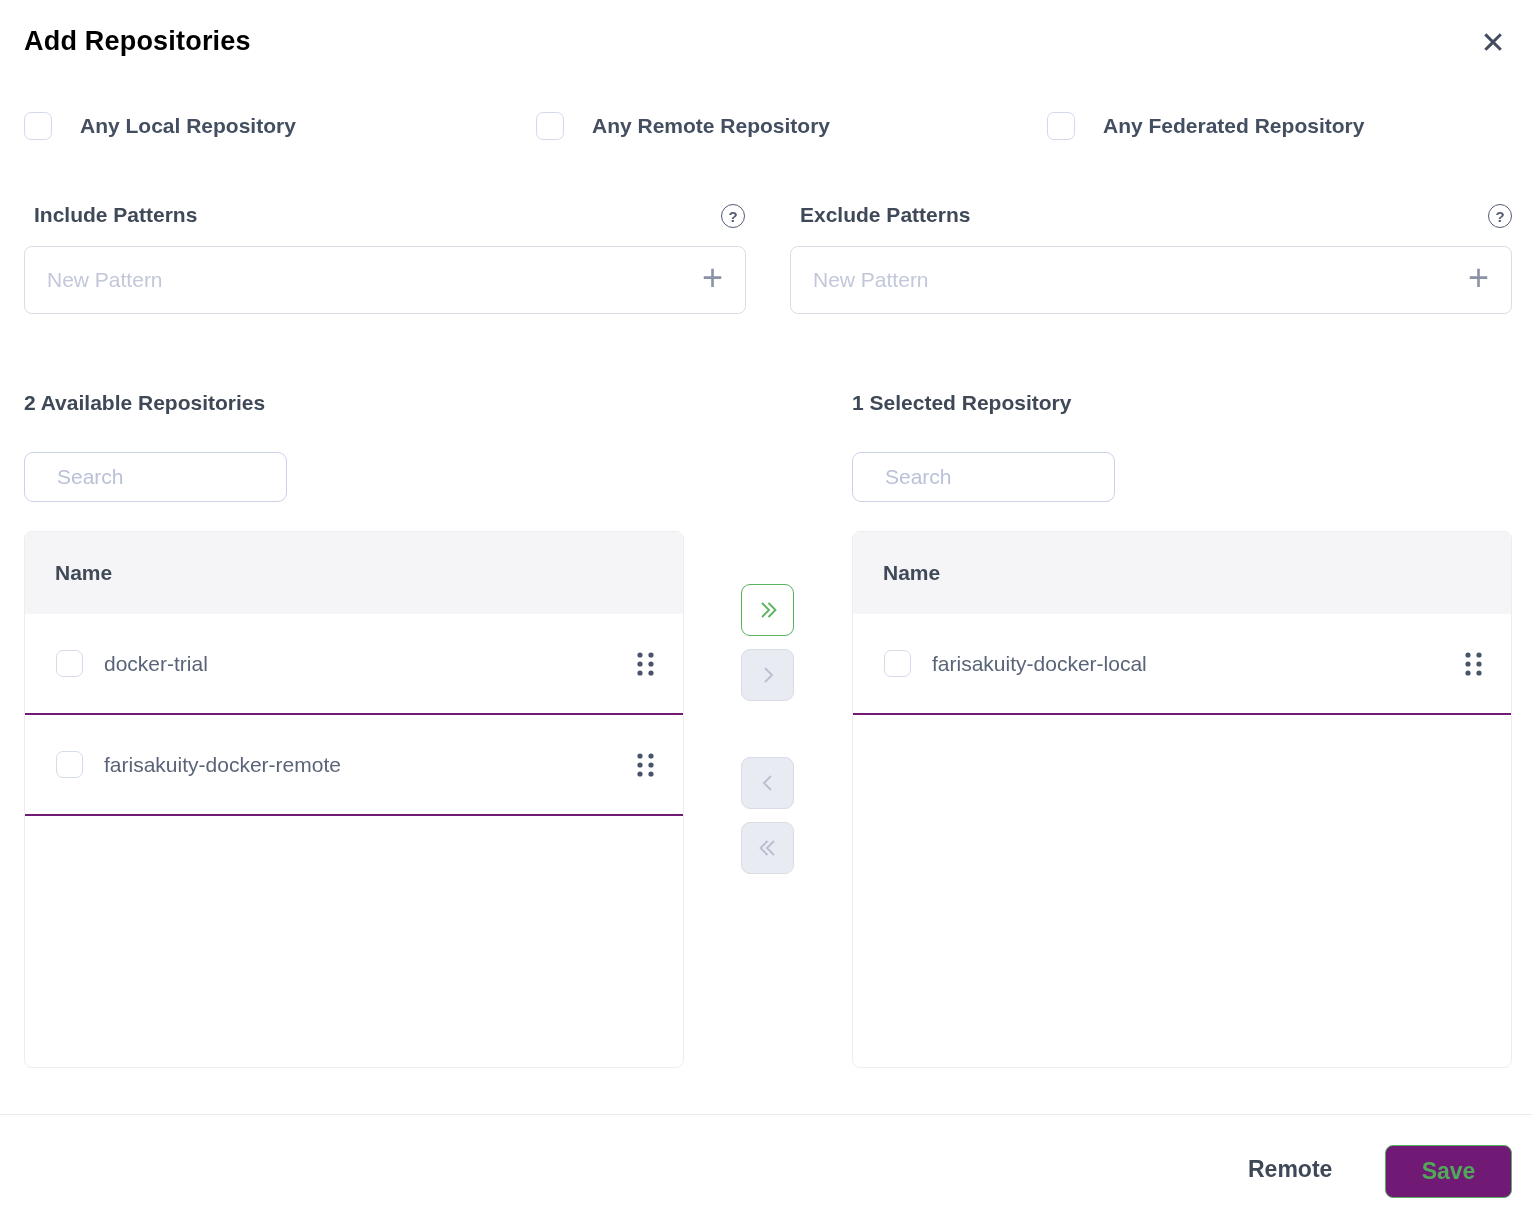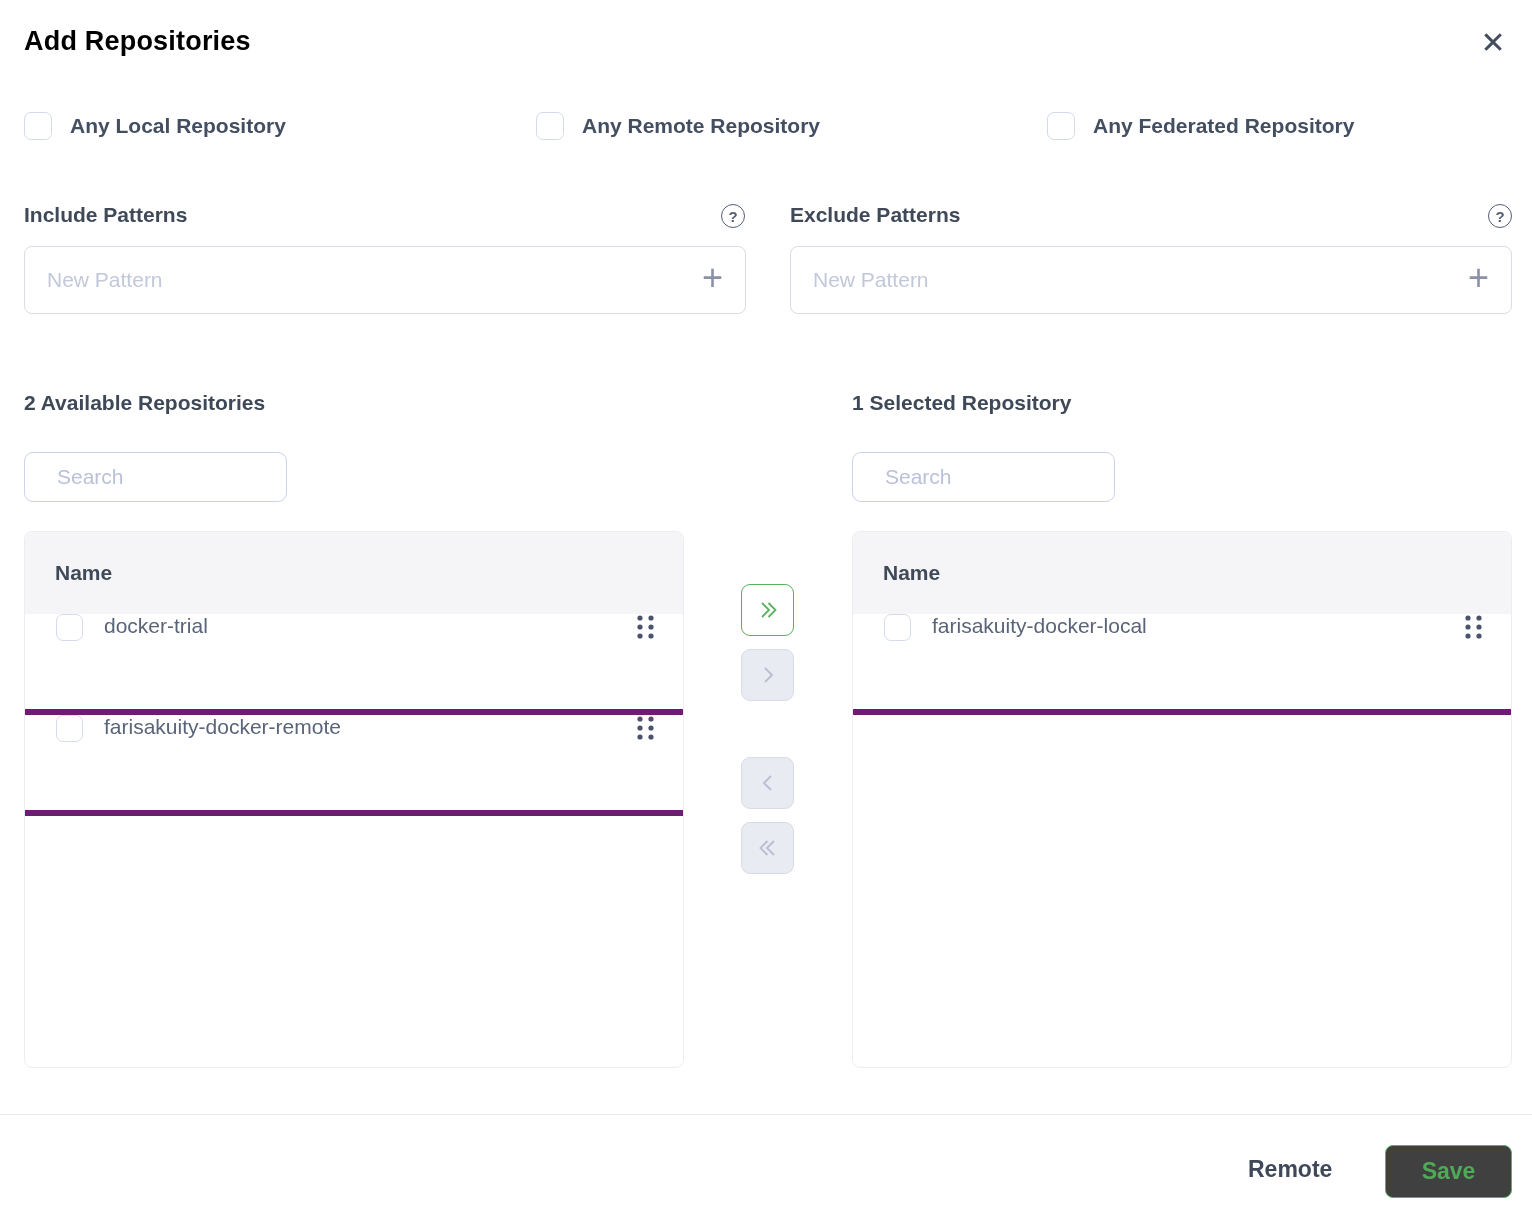--- a/index.html
+++ b/index.html
@@ -12,30 +12,30 @@
 
   
   .dialog-title { left:24px; top:26px; font-size:27px; font-weight:700; color:#000000; letter-spacing:.2px; }
   .close-btn {
     left:1473px; top:22px; width:40px; height:40px;
     display:flex; align-items:center; justify-content:center;
     font-size:30px; font-weight:300; color:#434d5f; cursor:pointer;
   }
 
   
-  .cb-item { top:112px; display:flex; align-items:center; gap:18px; }
+  .cb-item { top:112px; display:flex; align-items:center; gap:28px; }
   .cb-item.c1 { left:24px; } .cb-item.c2 { left:536px;justify-content:space-between; } .cb-item.c3 { left:1047px; }
   .checkbox {
     width:28px; height:28px; border:1.5px solid #d4daec; border-radius:7px;
     background:#fff; flex:0 0 auto; cursor:pointer;
   }
   .cb-label { font-size:21px; font-weight:600; color:#434e61; }
 
   
-  .section-label { top:203px; font-size:21px; font-weight:600; color:#3f4958; }
+  .section-label { top:203px; font-size:21px; font-weight:600; color:#3f4958;margin-left:10px; }
   .lbl-include { left:24px; } .lbl-exclude { left:790px; }
   .help-icon {
     top:204px; width:24px; height:24px; border:1.5px solid #535d72; border-radius:50%;
     display:flex; align-items:center; justify-content:center;
     font-size:15px; font-weight:600; color:#535d72; cursor:pointer;
   }
   .help-include { left:721px; } .help-exclude { left:1488px; }
 
   .pattern-box {
     top:246px; width:722px; height:68px; background:#fff;
@@ -71,22 +71,22 @@
   .repo-table {
     top:531px; width:660px; height:537px; background:#fff;
     border:1px solid #ededf1; border-radius:8px; overflow:hidden;
   }
   .table-available { left:24px; } .table-selected { left:852px; }
   .table-header {
     height:82px; background:#f5f5f7; display:flex; align-items:center;
     padding-left:30px; font-size:21px; font-weight:600; color:#3f4958;
   }
   .table-row {
-    height:101px; display:flex; 
-    padding:0 28px 0 31px; border-bottom:6px solid #701a75; cursor:pointer;
+    height:101px; display:flex; align-items:center;
+    padding:0 28px 0 31px; border-bottom:2px solid #701a75; cursor:pointer;
   }
   .row-checkbox {
     width:27px; height:27px; border:1.5px solid #d6dbec; border-radius:7px;
     background:#fff; flex:0 0 auto; margin-right:21px; cursor:pointer;
   }
   .row-name { flex:1; font-size:21px; color:#5a6478; }
   .drag-handle { width:19px; height:26px; cursor:grab; flex:0 0 auto; }
   .drag-handle svg { display:block; }
 
   
@@ -96,21 +96,21 @@
   }
   .transfer-btn svg { display:block; }
   .t-enabled { background:#fff; border:1px solid #57b25e; color:#57b25e; }
   .t-disabled { background:#e9ebf2; border:1px solid #d9dce6; color:#b8bed1; }
   .t1 { top:584px; } .t2 { top:649px; } .t3 { top:757px; } .t4 { top:822px; }
 
   
   .footer-divider { top:1114px; left:0; width:1532px; height:1px; background:#e9eaef; }
   .cancel-btn { left:1248px; top:1156px; font-size:23px; font-weight:600; color:#3e4857; cursor:pointer; }
   .save-btn {
-    left:1385px; top:1145px; width:127px; height:53px; background:#404040;
+    left:1385px; top:1145px; width:127px; height:53px; background:#701a75;
     border:1.5px solid #57b25e; border-radius:8px; color:#4faa58;
     display:flex; align-items:center; justify-content:center;
     font-size:23px; font-weight:600; cursor:pointer;
   }
 </style>
 </head>
 <body>
 
 <div class="abs dialog-title">Add Repositories</div>
 <div class="abs close-btn">✕</div>

